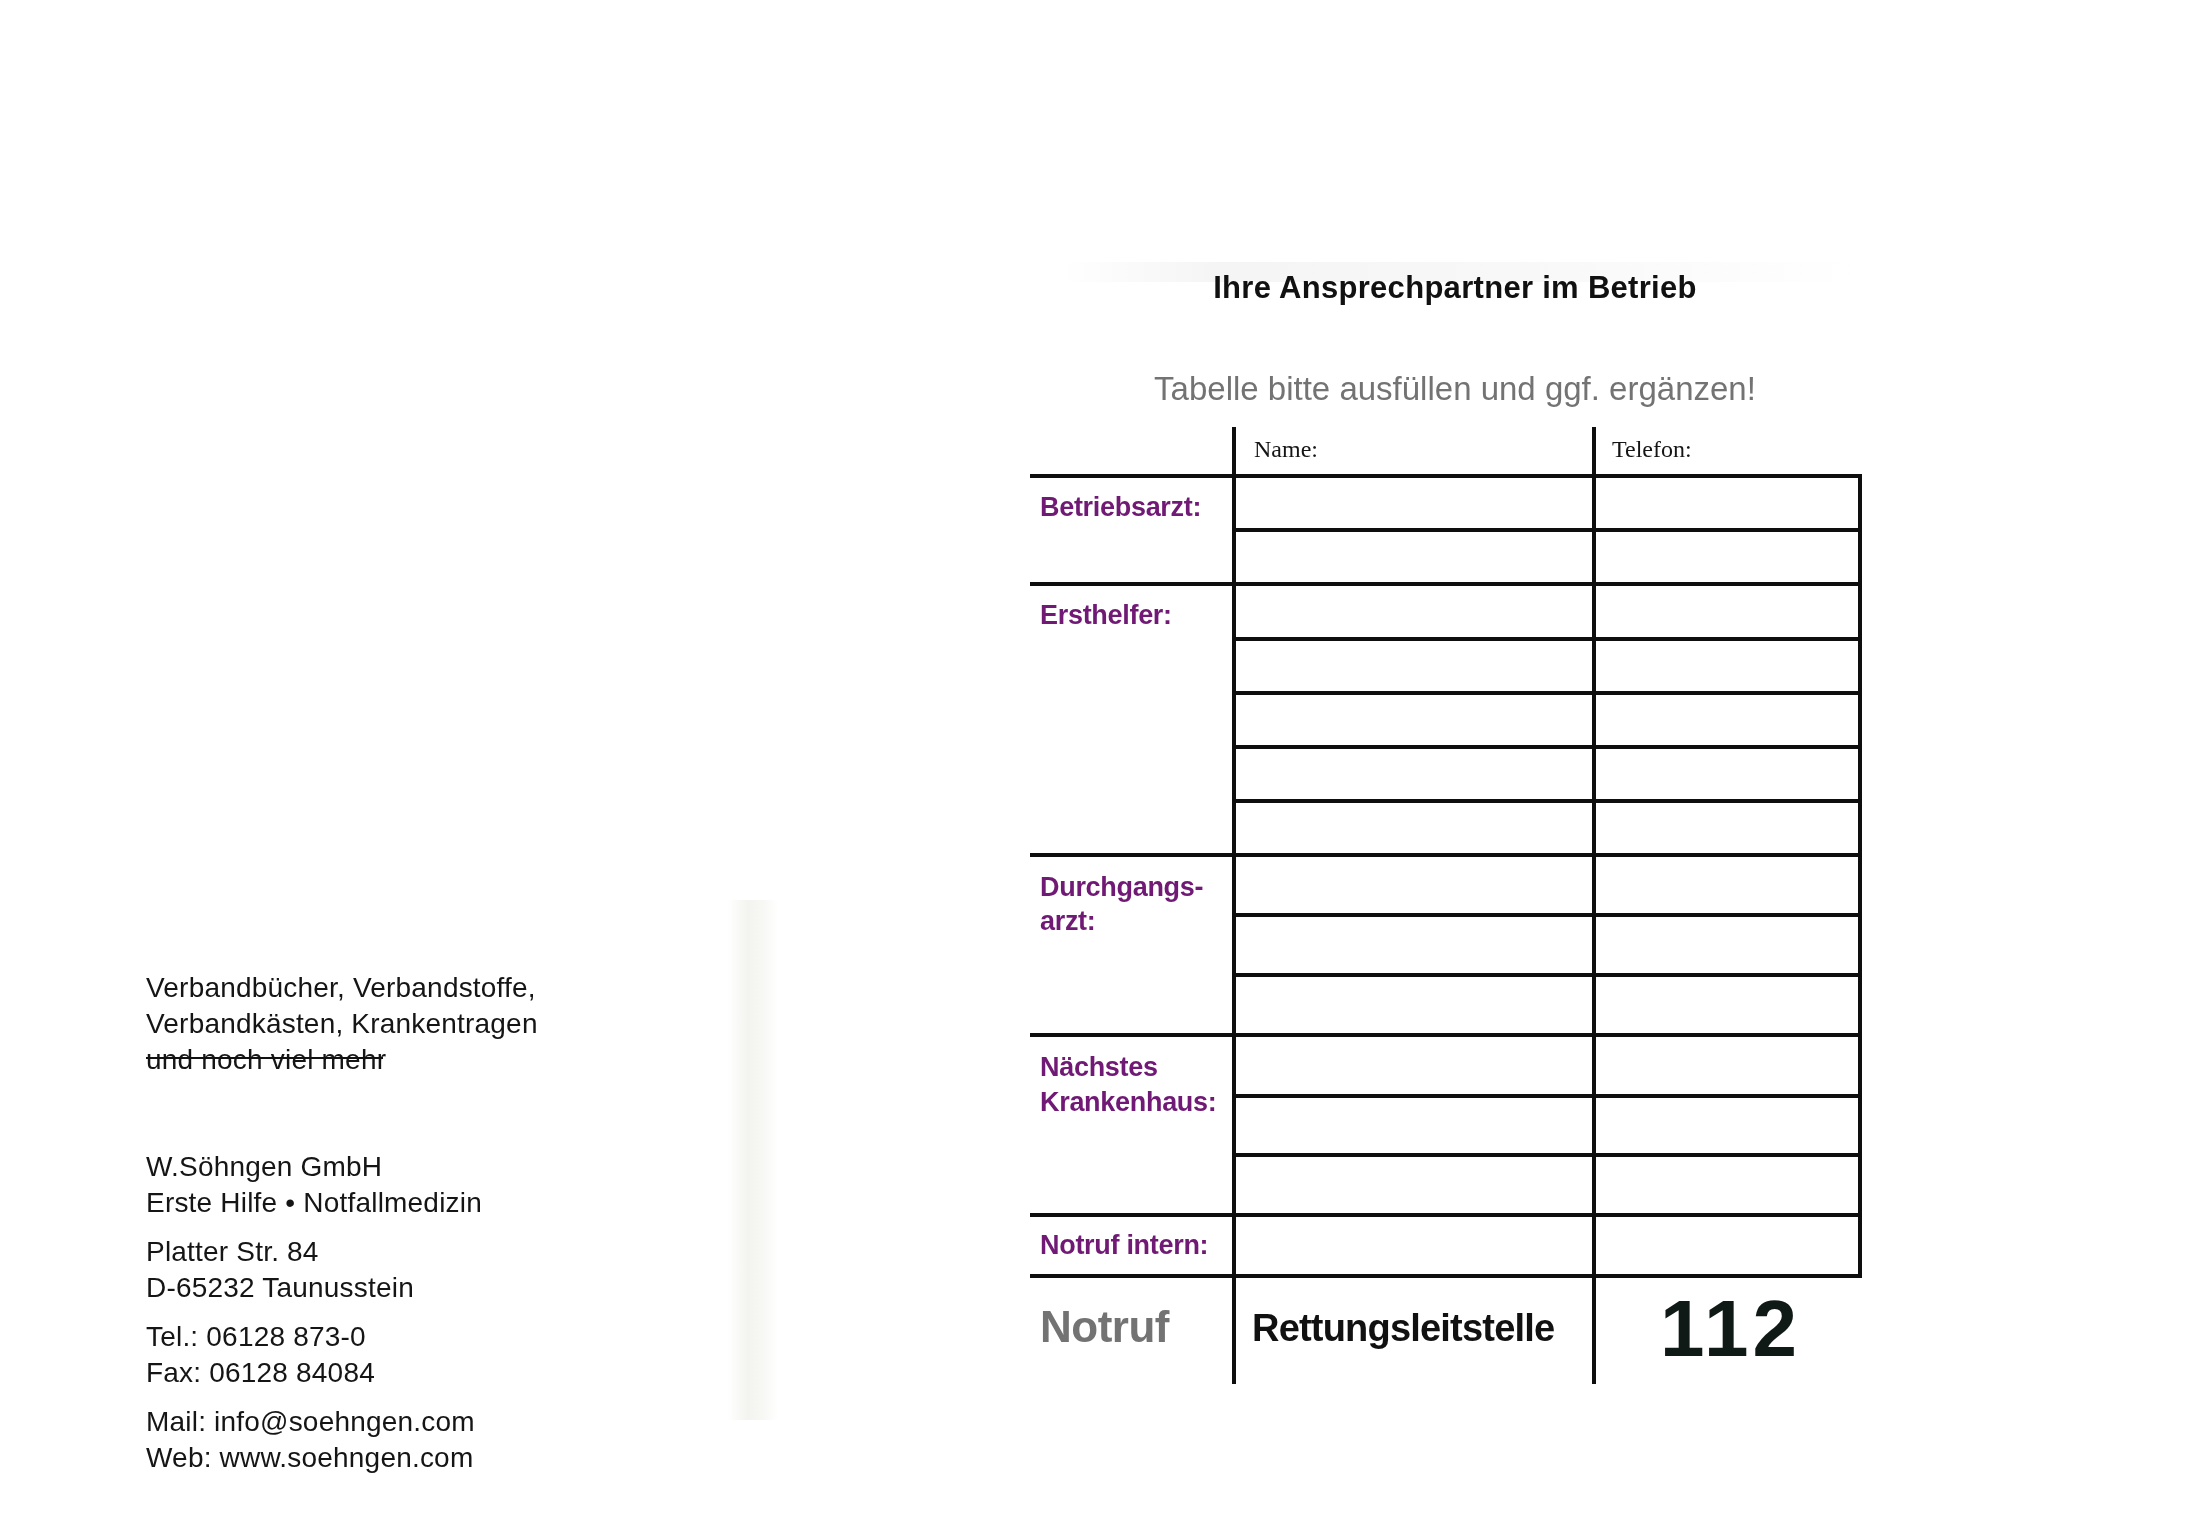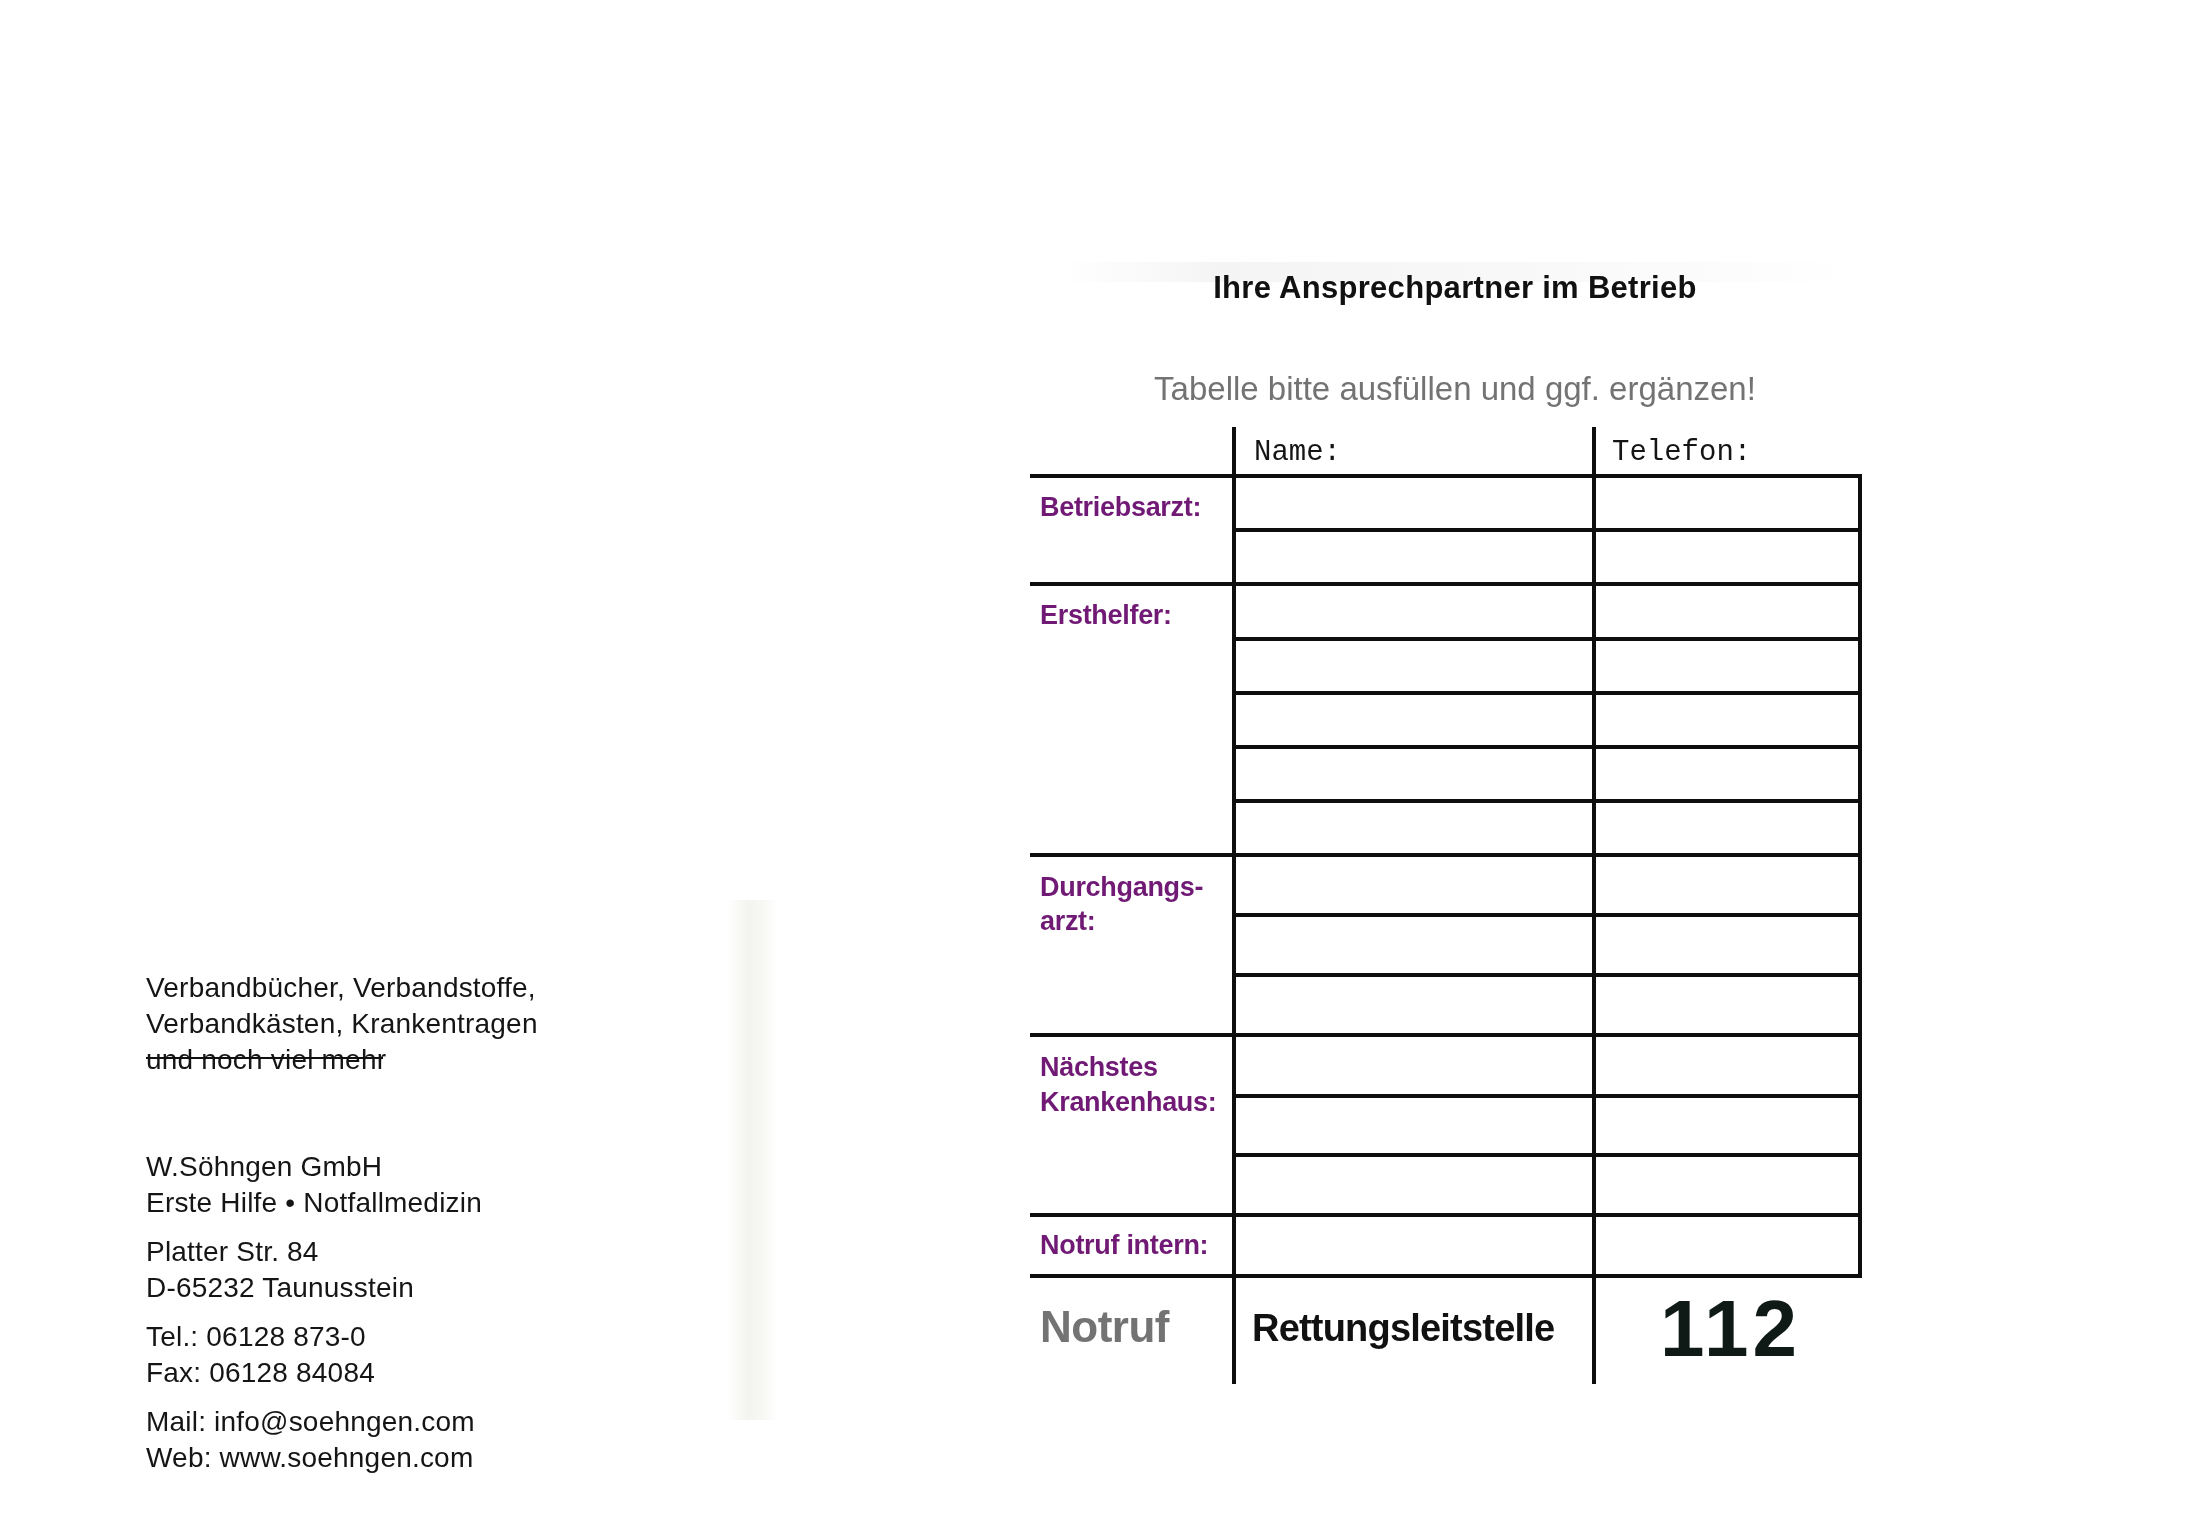--- a/index.html
+++ b/index.html
@@ -59,22 +59,22 @@
       font-size: 33px;
       color: #737373;
       margin-top: 32px;
     }
 
     
     .hline { position: absolute; height: 4px; background: #0e0e0e; }
     .vline { position: absolute; width: 4px; background: #0e0e0e; }
 
     .col-header {
-      font-family: Liberation Mono, monospace;
-      font-size: 29px;
+      font-family: Liberation Serif, serif;
+      font-size: 24px;
       color: #151515;
     }
     .row-label {
       font-family: Liberation Sans, sans-serif;
       font-weight: bold;
       font-size: 27px;
       line-height: 34px;
       color: #701a75;
       letter-spacing: -0.3px;
     }

